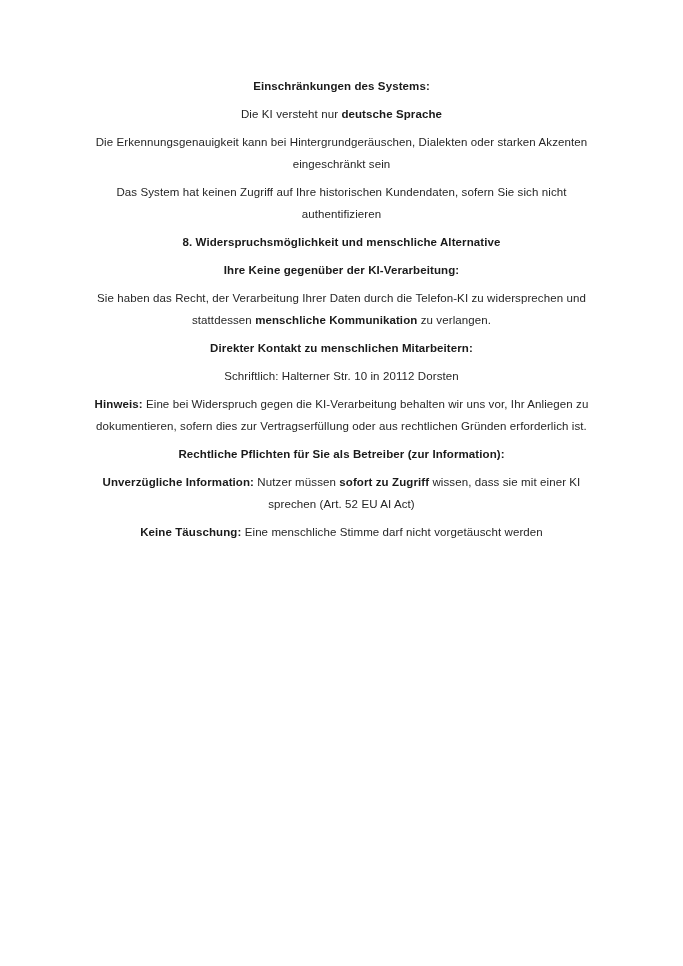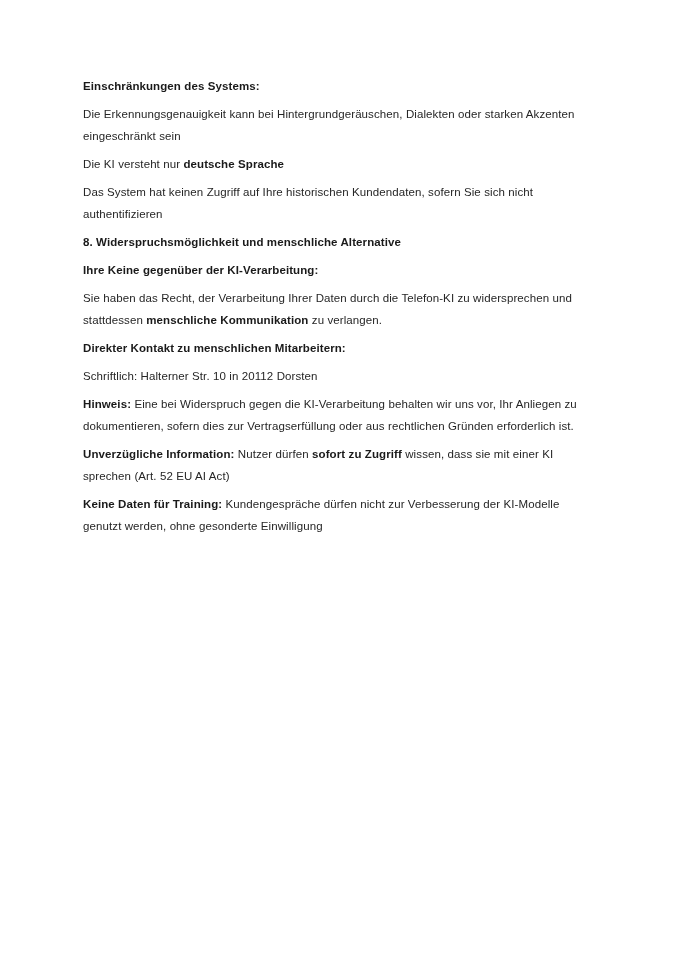--- a/index.html
+++ b/index.html
@@ -22,37 +22,39 @@
   }
   .doc-body {
     width: 517px;
     color: #262626;
     font-size: 11.5px;
     line-height: 22px;
     letter-spacing: 0.1px;
   }
   .doc-body p {
     margin: 0 0 6px 0;
+    text-align: center;
   }
   .doc-body .b {
     font-weight: bold;
     color: #1a1a1a;
   }
 </style>
 </head>
 <body>
 
 <div class="page">
   <div class="doc-body">
       <p><span class="b">Einschränkungen des Systems:</span></p>
+      <p><span>Die KI versteht nur </span><span class="b">deutsche Sprache</span></p>
       <p><span>Die Erkennungsgenauigkeit kann bei Hintergrundgeräuschen, Dialekten oder starken Akzenten eingeschränkt sein</span></p>
-      <p><span>Die KI versteht nur </span><span class="b">deutsche Sprache</span></p>
       <p><span>Das System hat keinen Zugriff auf Ihre historischen Kundendaten, sofern Sie sich nicht authentifizieren</span></p>
       <p><span class="b">8. Widerspruchsmöglichkeit und menschliche Alternative</span></p>
       <p><span class="b">Ihre Keine gegenüber der KI-Verarbeitung:</span></p>
       <p><span>Sie haben das Recht, der Verarbeitung Ihrer Daten durch die Telefon-KI zu widersprechen und stattdessen </span><span class="b">menschliche Kommunikation</span><span> zu verlangen.</span></p>
       <p><span class="b">Direkter Kontakt zu menschlichen Mitarbeitern:</span></p>
       <p><span>Schriftlich: Halterner Str. 10 in 20112 Dorsten</span></p>
       <p><span class="b">Hinweis:</span><span> Eine bei Widerspruch gegen die KI-Verarbeitung behalten wir uns vor, Ihr Anliegen zu dokumentieren, sofern dies zur Vertragserfüllung oder aus rechtlichen Gründen erforderlich ist.</span></p>
-      <p><span class="b">Unverzügliche Information:</span><span> Nutzer dürfen </span><span class="b">sofort zu Zugriff</span><span> wissen, dass sie mit einer KI sprechen (Art. 52 EU AI Act)</span></p>
-      <p><span class="b">Keine Daten für Training:</span><span> Kundengespräche dürfen nicht zur Verbesserung der KI-Modelle genutzt werden, ohne gesonderte Einwilligung</span></p>
+      <p><span class="b">Rechtliche Pflichten für Sie als Betreiber (zur Information):</span></p>
+      <p><span class="b">Unverzügliche Information:</span><span> Nutzer müssen </span><span class="b">sofort zu Zugriff</span><span> wissen, dass sie mit einer KI sprechen (Art. 52 EU AI Act)</span></p>
+      <p><span class="b">Keine Täuschung:</span><span> Eine menschliche Stimme darf nicht vorgetäuscht werden</span></p>
     </div>
 </div>
 
 </body></html>

